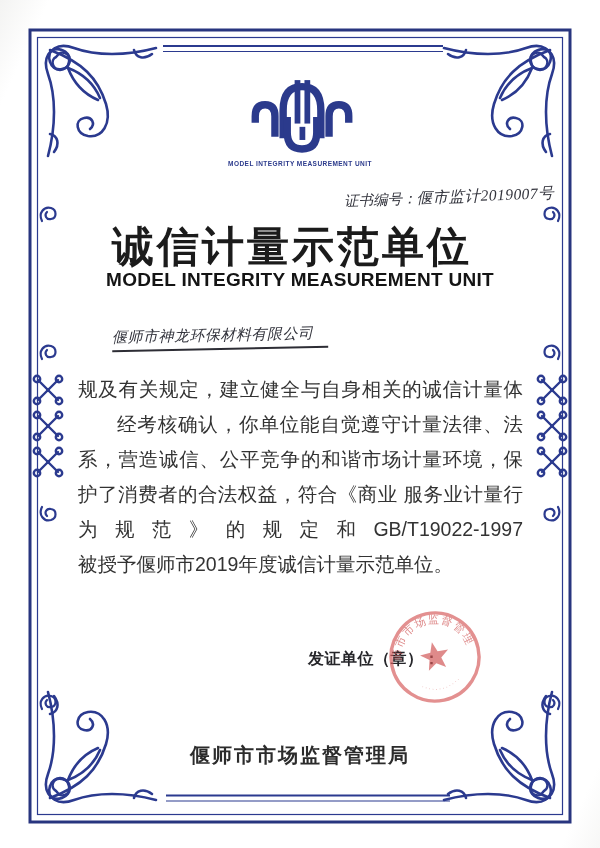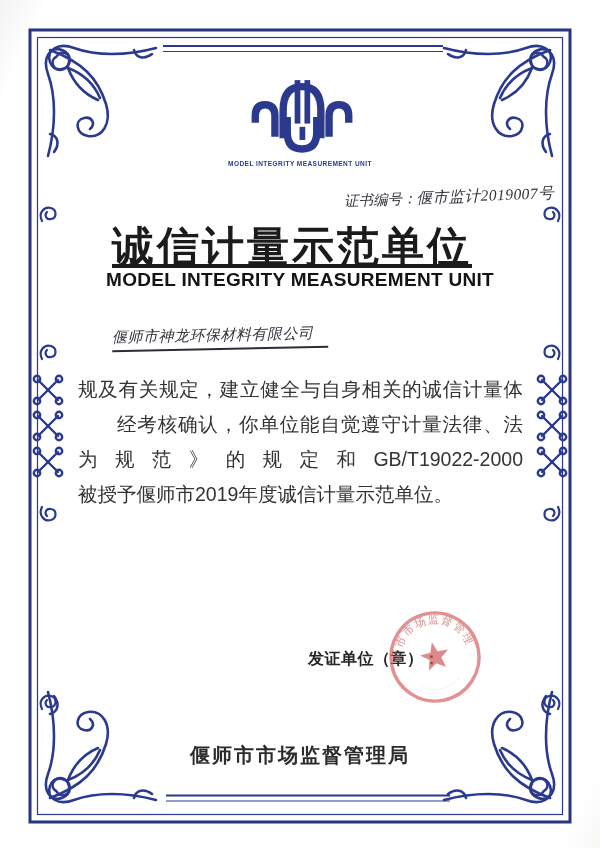--- a/index.html
+++ b/index.html
@@ -13,21 +13,21 @@
   
   .logo-mark{left:240px;top:76px;width:124px;height:82px;}
   .logo-caption{left:0;right:0;top:160px;text-align:center;
     font-size:6.5px;font-weight:800;letter-spacing:.45px;color:#2b3a8c;}
   
   .hand{font-family:"Liberation Serif",serif;font-style:italic;color:#33343d;}
   .cert-no{left:344px;top:187px;font-size:14.5px;transform:rotate(-2.2deg);white-space:nowrap;}
   .cert-no .val{font-size:15.5px;letter-spacing:.5px;}
   
   .title{left:0;right:16px;top:219px;text-align:center;font-family:"Liberation Serif",serif;
-    font-weight:700;font-size:42px;letter-spacing:3px;color:#1b1b1b;white-space:nowrap;text-decoration:underline;}
+    font-weight:700;font-size:42px;letter-spacing:3px;color:#1b1b1b;white-space:nowrap;}
   .subtitle{left:0;right:0;top:269px;text-align:center;font-weight:800;font-size:19px;
     letter-spacing:.3px;color:#141414;white-space:nowrap;}
   
   .awardee{left:112px;top:326px;width:216px;padding-bottom:3px;
     border-bottom:2px solid #2d2d35;font-size:15px;letter-spacing:.5px;
     transform:rotate(-1.2deg);white-space:nowrap;}
   
   .body{left:78px;top:372px;width:445px;color:#333333;font-size:19.5px;}
   .body .bline{line-height:35px;text-align:justify;text-align-last:justify;white-space:nowrap;}
   .body .bline.indent{text-indent:39px;}
@@ -118,21 +118,23 @@
   </div>
 
   <div class="abs title">诚信计量示范单位</div>
   <div class="abs subtitle">MODEL INTEGRITY MEASUREMENT UNIT</div>
 
   <div class="abs awardee hand">偃师市神龙环保材料有限公司</div>
 
   <div class="abs body">
     <div class="bline">规及有关规定，建立健全与自身相关的诚信计量体</div>
     <div class="bline indent">经考核确认，你单位能自觉遵守计量法律、法</div>
-    <div class="bline">为规范》的规定和GB/T19022-2000</div>
+    <div class="bline">系，营造诚信、公平竞争的和谐市场计量环境，保</div>
+    <div class="bline">护了消费者的合法权益，符合《商业 服务业计量行</div>
+    <div class="bline">为规范》的规定和GB/T19022-1997</div>
     <div class="bline last">被授予偃师市2019年度诚信计量示范单位。</div>
   </div>
 
   <div class="abs issuer-label">发证单位（章）：</div>
 
   <svg class="abs seal" viewBox="0 0 130 130" xmlns="http://www.w3.org/2000/svg">
     <g transform="rotate(-12 65 65)" opacity="0.68">
       <circle cx="65" cy="65" r="44" fill="none" stroke="#d65c5c" stroke-width="3.4"></circle>
       <polygon points="0,-15 -3.7,-5.1 -14.3,-4.6 -6,1.9 -8.8,12.1 0,6.3 8.8,12.1 6,1.9 14.3,-4.6 3.7,-5.1" transform="translate(65,65)" fill="#d05454"></polygon>
       <path id="sealArcTop" d="M31,65 A34,34 0 1,1 99,65" fill="none"></path>

